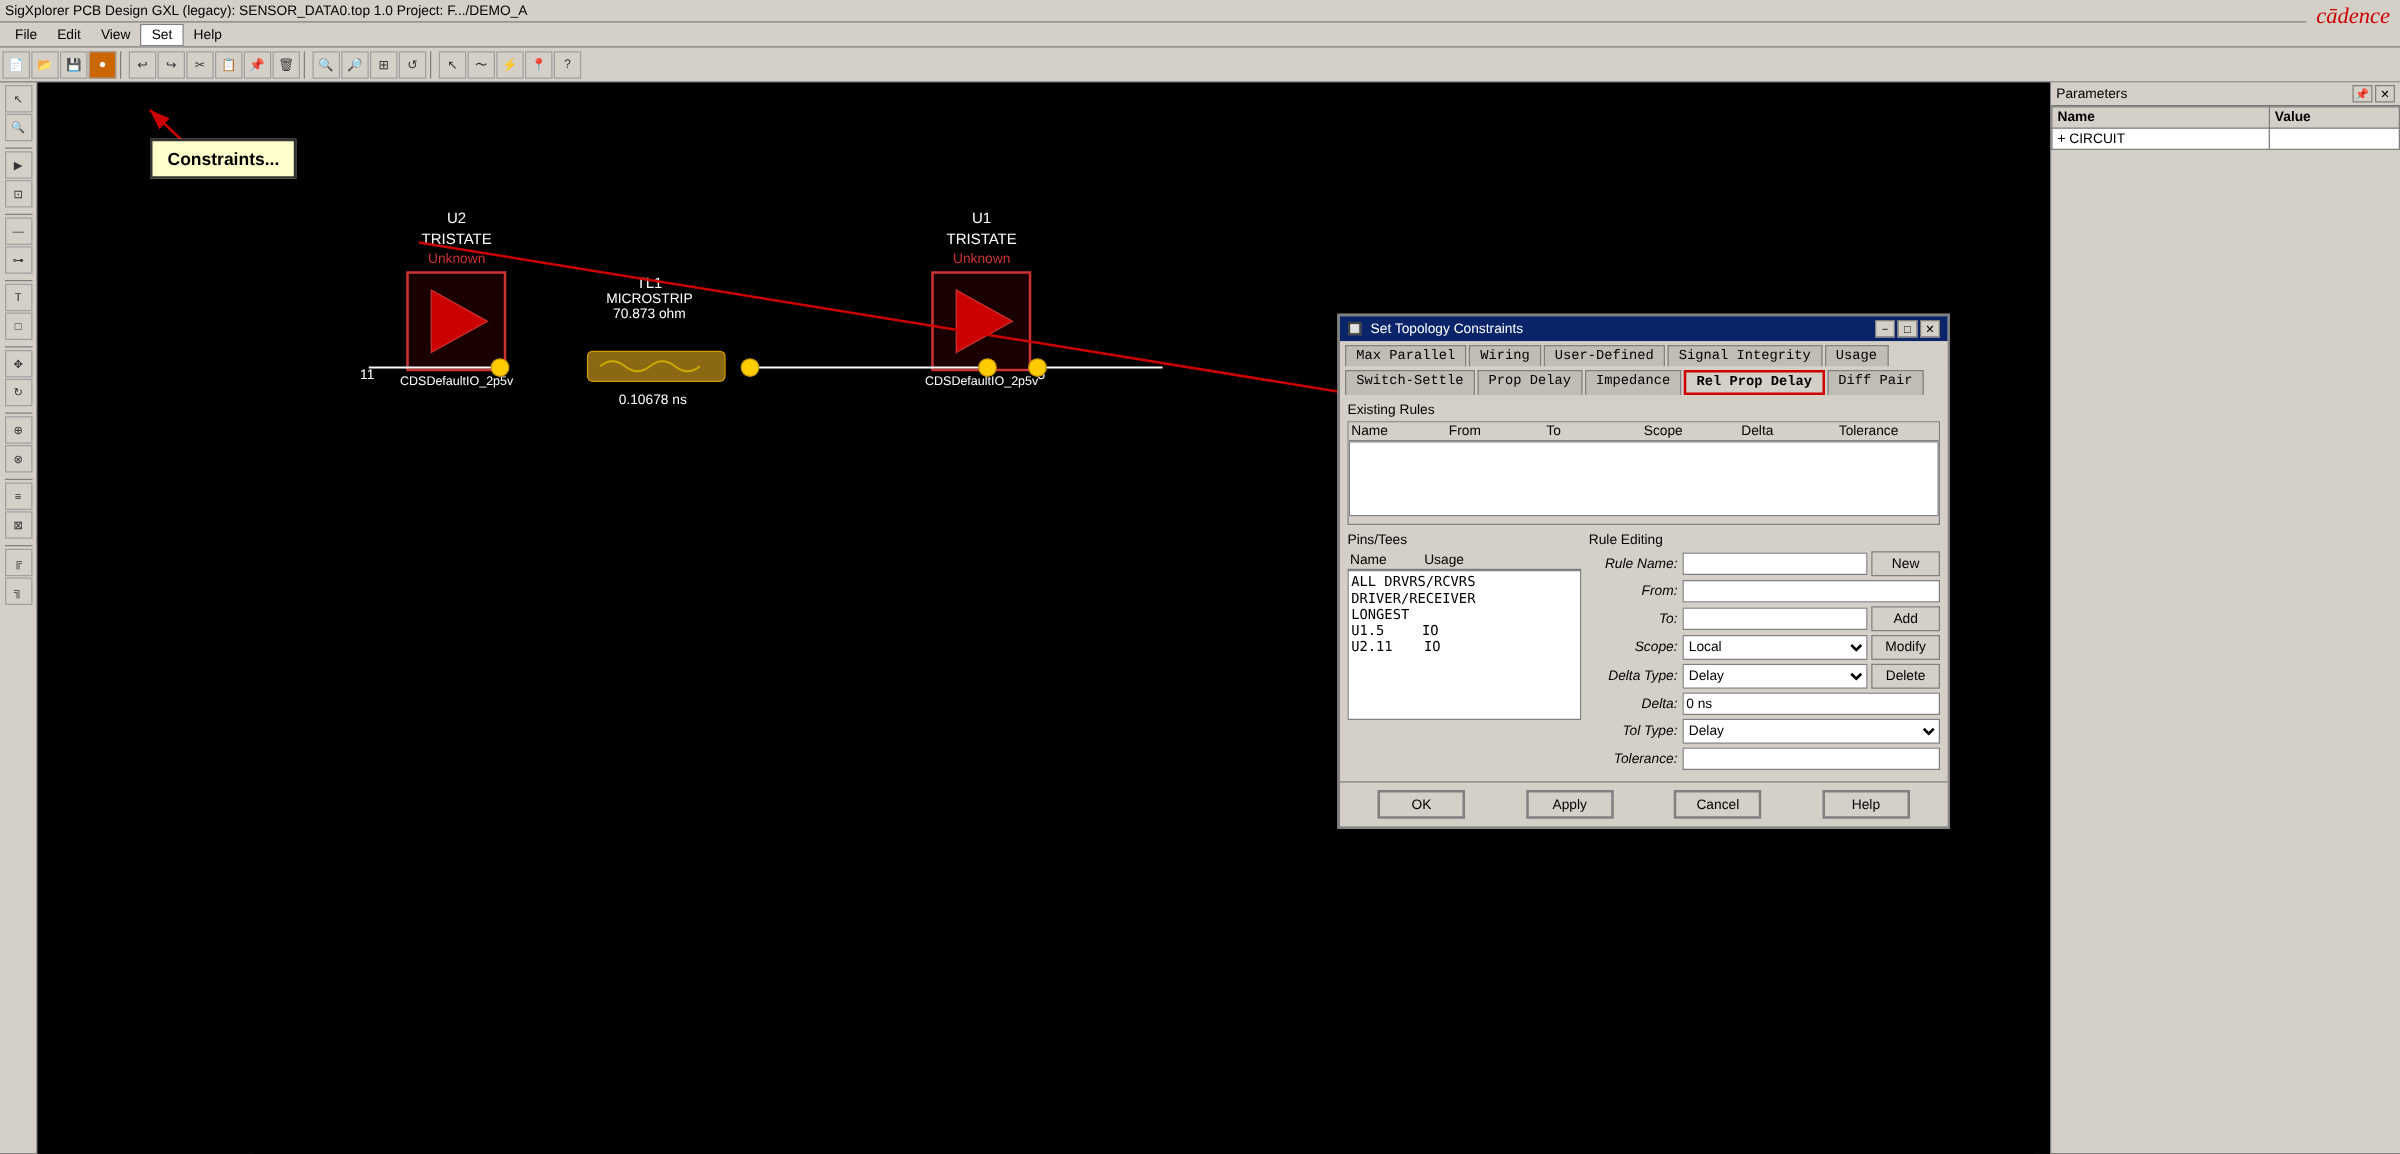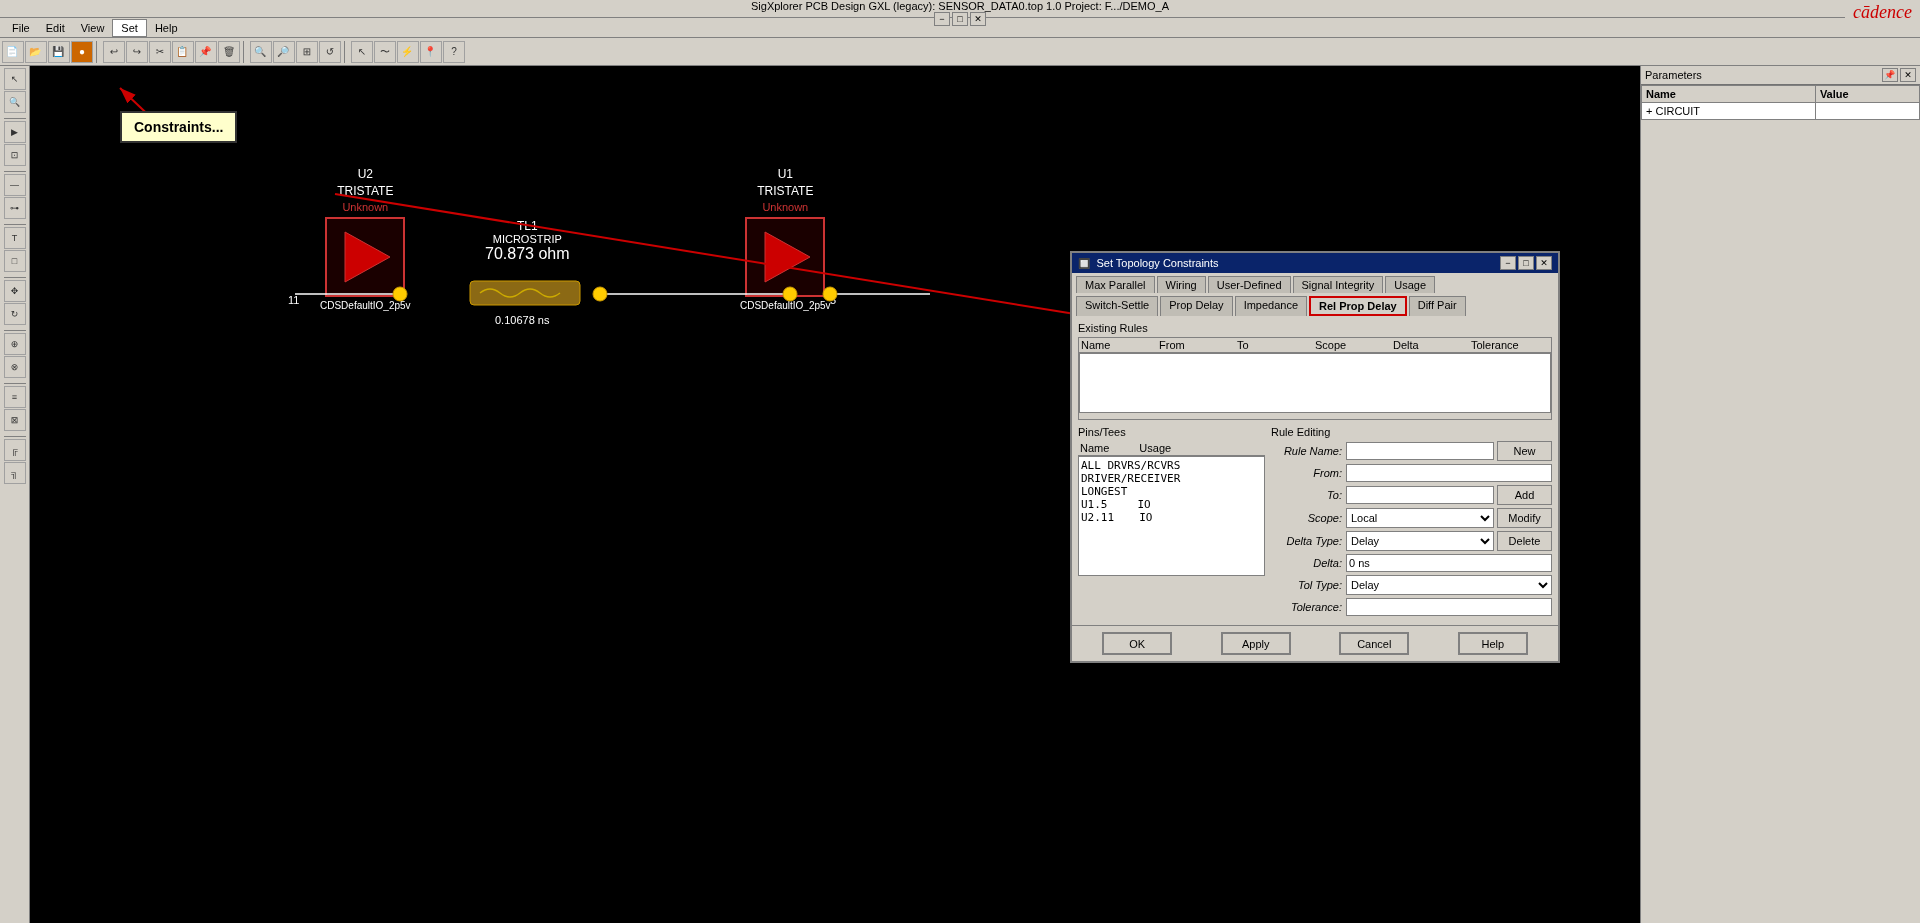--- a/index.html
+++ b/index.html
@@ -7,21 +7,20 @@
 
     
     #titlebar {
       background: #d4d0c8;
       height: 18px;
       display: flex;
       align-items: center;
       padding: 0 4px;
       justify-content: space-between;
       border-bottom: 1px solid #808080;
-      flex-direction: column;
     }
     #titlebar-controls { display: flex; gap: 2px; }
     .title-btn {
       width: 16px; height: 14px;
       background: #d4d0c8;
       border: 1px solid #808080;
       font-size: 9px;
       display: flex; align-items: center; justify-content: center;
       cursor: pointer;
     }
@@ -197,20 +196,21 @@
       gap: 2px;
     }
     .dialog-tab {
       padding: 2px 8px;
       background: #c0bdb5;
       border: 1px solid #808080;
       border-bottom: none;
       cursor: pointer;
       font-size: 11px;
       color: #000;
+      font-family: Liberation Mono, monospace;
     }
     .dialog-tab.active {
       background: #d4d0c8;
       border-bottom: 1px solid #d4d0c8;
       font-weight: bold;
     }
     .dialog-tab.highlighted {
       border: 2px solid #cc0000;
     }
 
@@ -508,21 +508,21 @@
 
         <rect x="10" y="10" width="110" height="24" rx="4" fill="#8B6914" stroke="#cc9900" stroke-width="1"></rect>
 
         <path d="M20,22 Q30,14 40,22 Q50,30 60,22 Q70,14 80,22 Q90,30 100,22" stroke="#ccaa00" stroke-width="1.5" fill="none"></path>
       </svg>
     </div>
 
     <div style="position:absolute;left:455px;top:153px;text-align:center;color:#fff;">
       <div style="font-size:12px;">TL1</div>
       <div style="font-size:11px;">MICROSTRIP</div>
-      <div style="font-size:16px;">70.873 ohm</div>
+      <div style="font-size:11px;">70.873 ohm</div>
     </div>
     <div style="position:absolute;left:465px;top:248px;color:#fff;font-size:11px;">0.10678 ns</div>
 
     <div id="dialog-overlay">
 
       <div id="topology-dialog">
 
         <div id="dialog-titlebar">
           <div style="display:flex;align-items:center;gap:6px;">
             <span style="font-size:10px;">🔲</span>

